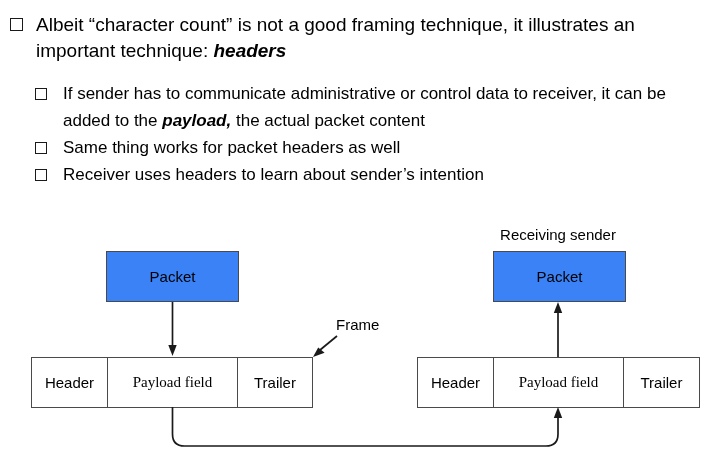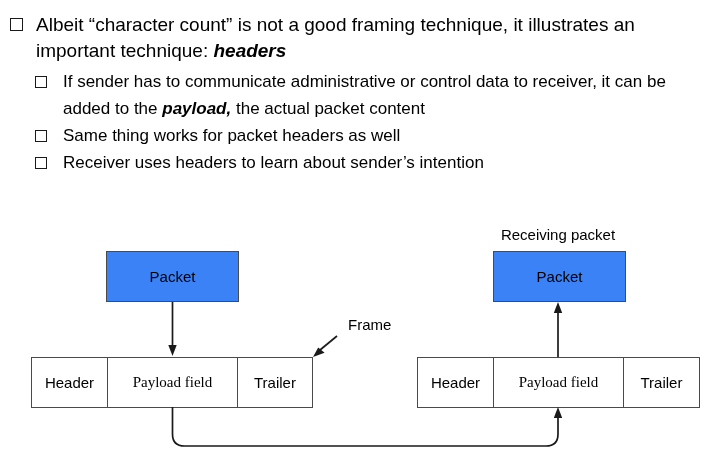--- a/index.html
+++ b/index.html
@@ -7,21 +7,21 @@
   .page { position:relative; width:707px; height:455px; background:#fff; overflow:hidden; }
 
   
   .content { position:absolute; left:10px; top:12px; width:692px; }
   .bullet { display:flex; align-items:flex-start; }
   .sq { flex:0 0 auto; border:1.6px solid #1a1a1a; background:#fff; }
   .sq-main { width:11px; height:11px; margin:6px 13px 0 0; }
   .sq-sub  { width:10px; height:10px; margin:8px 16px 0 0; }
   .btext { letter-spacing:0; }
   .main-text { font-size:19px; line-height:26px; max-width:668px; }
-  .subs { margin-left:25px; margin-top:4px; }
+  .subs { margin-left:25px; margin-top:16px; }
   .sub-text { font-size:17px; line-height:27px; max-width:645px; }
   .em { font-weight:bold; font-style:italic; }
 
   
   .dlabel { position:absolute; font-size:15px; white-space:nowrap; }
   .box { position:absolute; border:1.5px solid #4a4a4a; background:#3b82f6;
          box-sizing:border-box; display:flex; align-items:center; justify-content:center;
          font-size:15px; }
   .framebox { position:absolute; border:1.5px solid #4a4a4a; background:#fff;
               box-sizing:border-box; display:flex; align-items:stretch; }
@@ -72,23 +72,23 @@
   <div class="box" style="left:106px; top:251px; width:133px; height:51px;">
     <span>Packet</span>
   </div>
 
   <div class="framebox" style="left:31px; top:357px; width:282px; height:51px;">
     <div class="cell c-side">Header</div>
     <div class="cell c-mid">Payload field</div>
     <div class="cell c-side">Trailer</div>
   </div>
 
-  <div class="dlabel" style="left:348px; top:316px;">Frame</div>
+  <div class="dlabel" style="left:336px; top:316px;">Frame</div>
 
-  <div class="dlabel" style="left:478px; top:226px; width:160px; text-align:center;">Receiving packet</div>
+  <div class="dlabel" style="left:478px; top:226px; width:160px; text-align:center;">Receiving sender</div>
 
   <div class="box" style="left:493px; top:251px; width:133px; height:51px;">
     <span>Packet</span>
   </div>
 
   <div class="framebox" style="left:417px; top:357px; width:283px; height:51px;">
     <div class="cell c-side">Header</div>
     <div class="cell c-mid">Payload field</div>
     <div class="cell c-side" style="flex-basis:76px;">Trailer</div>
   </div>

